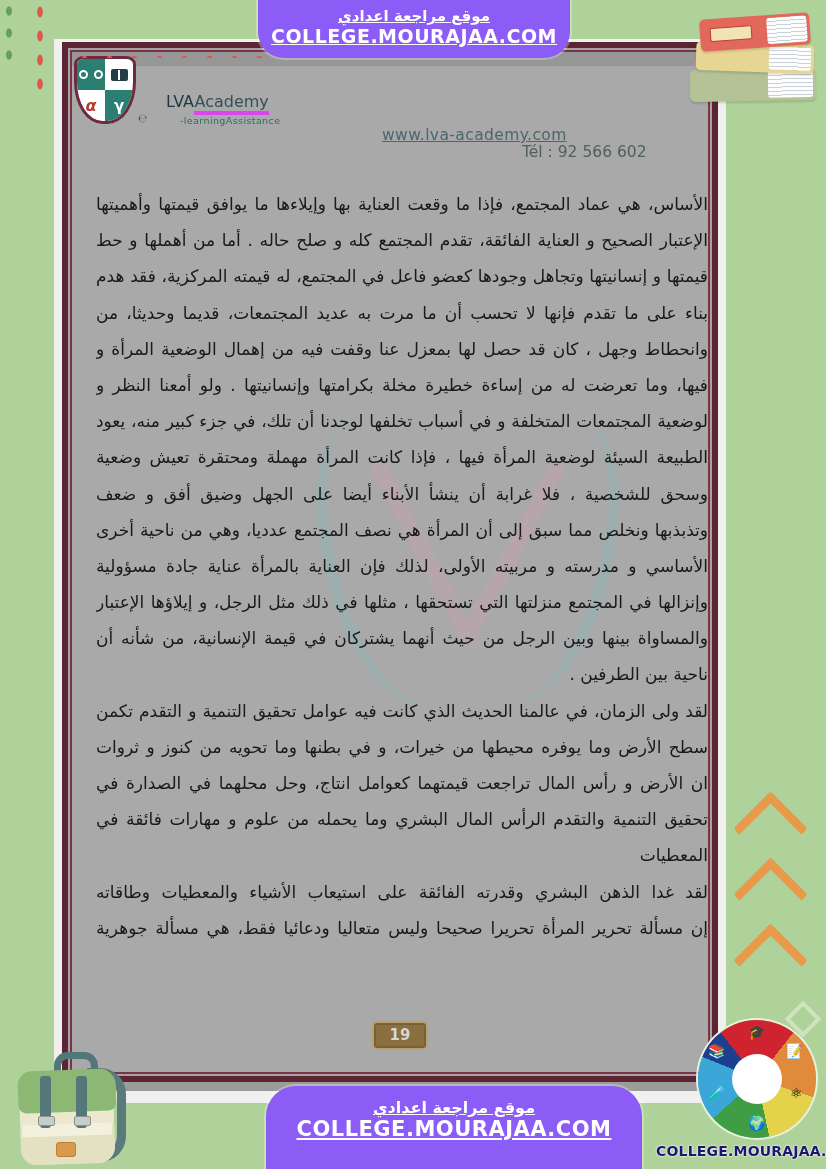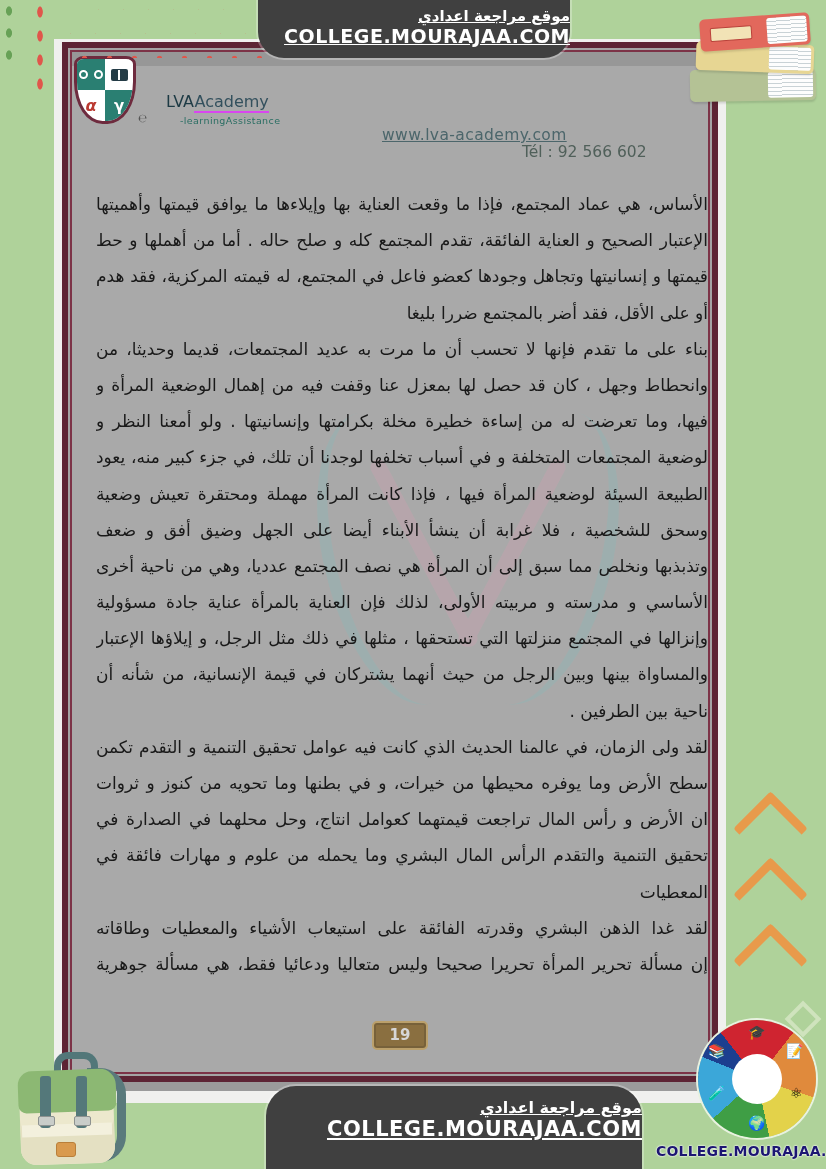--- a/index.html
+++ b/index.html
@@ -43,38 +43,38 @@
   .quad.teal{background:#2a7f72;}
   .glasses{width:24px;height:9px;position:relative;}
   .glasses::before,.glasses::after{content:"";position:absolute;top:0;width:9px;height:9px;border:2px solid #fff;border-radius:50%;box-sizing:border-box;}
   .glasses::before{left:0;} .glasses::after{right:0;}
   .mini-book{width:17px;height:12px;background:#243c46;border-radius:2px;position:relative;}
   .mini-book::after{content:"";position:absolute;left:7px;top:1px;width:2px;height:10px;background:#fff;}
   .alpha{color:#bb3a32;font-weight:bold;font-size:16px;font-style:italic;}
   .gamma{color:#fff;font-weight:bold;font-size:15px;}
   .brand{position:absolute;left:166px;top:92px;font-size:16px;white-space:nowrap;}
   .brand .lva{font-weight:normal;color:#1d3a44;}
-  .brand .academy{color:#33505d;border-bottom:2px solid #d946ef;}
+  .brand .academy{color:#33505d;border-bottom:4px solid #d946ef;}
   .tagline{position:absolute;left:180px;top:115px;font-size:9.5px;color:#2a6e63;letter-spacing:.4px;}
   .e-mark{position:absolute;left:138px;top:112px;font-size:11px;font-style:italic;color:#555;}
   
   .website{position:absolute;left:382px;top:126px;font-size:15.5px;color:#4c666b;text-decoration:underline;letter-spacing:.4px;}
   .phone{position:absolute;left:522px;top:143px;font-size:15.5px;color:#50605a;}
   
   .textblock{position:absolute;left:96px;top:186px;width:612px;direction:rtl;font-size:17px;color:#191919;}
   .line{height:36.2px;line-height:36.2px;text-align:justify;text-align-last:justify;overflow:hidden;}
   .line.short{text-align-last:right;}
   
   .pagenum{
     position:absolute;left:372px;top:1021px;width:52px;height:25px;background:#8a6f40;
     border:2px solid #bba06b;border-radius:5px;box-shadow:inset 0 0 0 2px #77613a;
     color:#d6d6d6;font-weight:bold;font-size:15px;text-align:center;line-height:24px;
   }
   
-  .tab{position:absolute;text-align:right;background:#404040;z-index:20;box-shadow:0 0 0 2px rgba(255,255,255,.28);}
+  .tab{position:absolute;text-align:center;background:#8b5cf6;z-index:20;box-shadow:0 0 0 2px rgba(255,255,255,.28);}
   .top-tab{left:258px;top:0;width:312px;height:58px;border-radius:0 0 26px 26px;}
   .bottom-tab{left:266px;top:1086px;width:376px;height:83px;border-radius:30px 30px 0 0;}
   .tab .ar{font-weight:bold;color:#fff;text-decoration:underline;font-size:15px;direction:rtl;}
   .tab .url{font-weight:bold;color:#fff;text-decoration:underline;letter-spacing:.5px;}
   .top-tab .ar{margin-top:7px;} .top-tab .url{font-size:19px;}
   .bottom-tab .ar{margin-top:12px;font-size:16px;} .bottom-tab .url{font-size:21px;}
   
   .books{position:absolute;left:688px;top:12px;width:138px;height:94px;z-index:25;}
   .book{position:absolute;border-radius:5px;box-shadow:0 2px 2px rgba(0,0,0,.12);}
   .pages{position:absolute;right:3px;top:3px;bottom:3px;width:36%;border-radius:3px;
@@ -155,21 +155,20 @@
 <div class="tagline">-learningAssistance</div>
 <div class="e-mark">℮</div>
 
 <div class="website">www.lva-academy.com</div>
 <div class="phone">Tél : 92 566 602</div>
 
 <div class="textblock">
   <div class="line">الأساس، هي عماد المجتمع، فإذا ما وقعت العناية بها وإيلاءها ما يوافق قيمتها وأهميتها من</div>
   <div class="line">الإعتبار الصحيح و العناية الفائقة، تقدم المجتمع كله و صلح حاله . أما من أهملها و حط من</div>
   <div class="line">قيمتها و إنسانيتها وتجاهل وجودها كعضو فاعل في المجتمع، له قيمته المركزية، فقد هدم المجتمع</div>
-  <div class="line short">أو على الأقل، فقد أضر بالمجتمع ضررا بليغا</div>
   <div class="line">بناء على ما تقدم فإنها لا تحسب أن ما مرت به عديد المجتمعات، قديما وحديثا، من تخلف</div>
   <div class="line">وانحطاط وجهل ، كان قد حصل لها بمعزل عنا وقفت فيه من إهمال الوضعية المرأة و دورها</div>
   <div class="line">فيها، وما تعرضت له من إساءة خطيرة مخلة بكرامتها وإنسانيتها . ولو أمعنا النظر و التحليل</div>
   <div class="line">لوضعية المجتمعات المتخلفة و في أسباب تخلفها لوجدنا أن تلك، في جزء كبير منه، يعود إلى</div>
   <div class="line">الطبيعة السيئة لوضعية المرأة فيها ، فإذا كانت المرأة مهملة ومحتقرة تعيش وضعية الجهل والقهر</div>
   <div class="line">وسحق للشخصية ، فلا غرابة أن ينشأ الأبناء أيضا على الجهل وضيق أفق و ضعف الشخصية</div>
   <div class="line">وتذبذبها ونخلص مما سبق إلى أن المرأة هي نصف المجتمع عدديا، وهي من ناحية أخرى عماده</div>
   <div class="line">الأساسي و مدرسته و مربيته الأولى، لذلك فإن العناية بالمرأة عناية جادة مسؤولية الجميع ،</div>
   <div class="line">وإنزالها في المجتمع منزلتها التي تستحقها ، مثلها في ذلك مثل الرجل، و إيلاؤها الإعتبار الكامل</div>
   <div class="line">والمساواة بينها وبين الرجل من حيث أنهما يشتركان في قيمة الإنسانية، من شأنه أن يحقق معنى</div>

